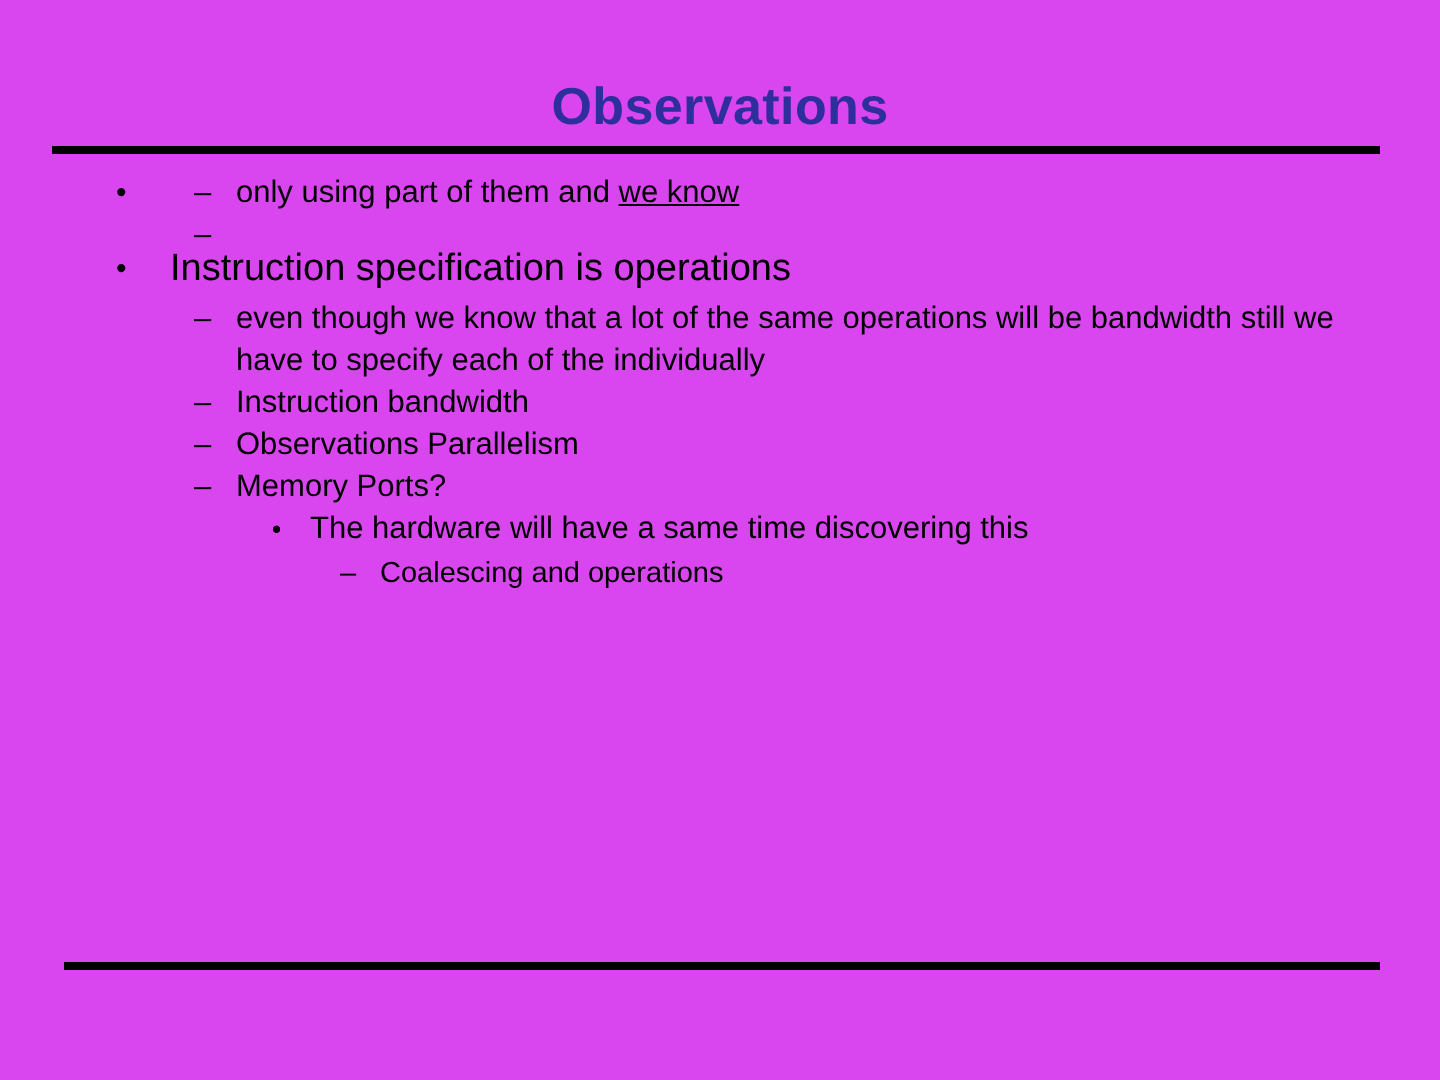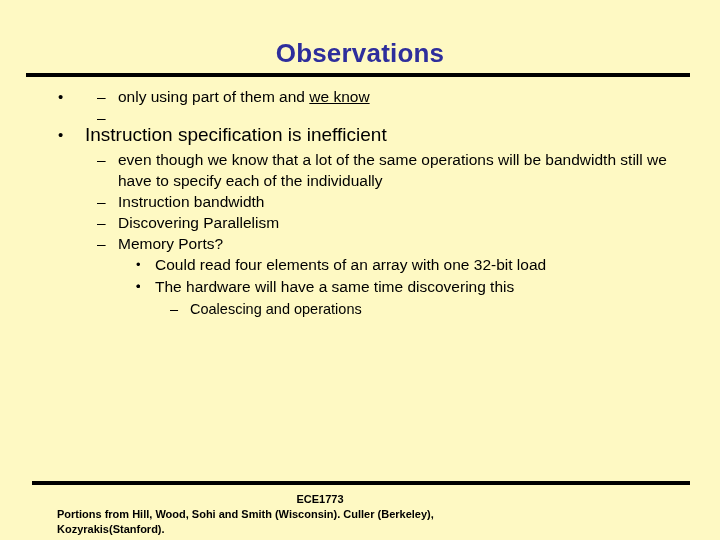--- a/index.html
+++ b/index.html
@@ -12,21 +12,21 @@
     height: 540px;
     overflow: hidden;
     font-family: "Liberation Sans", sans-serif;
     color: #000000;
     position: relative;
   }
 
   .slide {
     position: absolute;
     inset: 0;
-    background: #fef9c3;
+    background: #d946ef;
   }
 
   
   .title {
     position: absolute;
     top: 38px;
     left: 0;
     width: 720px;
     text-align: center;
     font-size: 26px;
@@ -161,67 +161,59 @@
     </div>
 
     <div class="line lvl2">
       <span class="marker">–</span>
     </div>
 
     <div class="gap-block"></div>
 
     <div class="line lvl1">
       <span class="marker">•</span>
-      <span class="text">Instruction specification is inefficient</span>
+      <span class="text">Instruction specification is operations</span>
     </div>
 
     <div class="line lvl2">
       <span class="marker">–</span>
       <span class="text">even though we know that a lot of the same operations will be bandwidth still we have to specify each of the individually</span>
     </div>
 
     <div class="line lvl2">
       <span class="marker">–</span>
       <span class="text">Instruction bandwidth</span>
     </div>
 
     <div class="line lvl2">
       <span class="marker">–</span>
-      <span class="text">Discovering Parallelism</span>
+      <span class="text">Observations Parallelism</span>
     </div>
 
     <div class="line lvl2">
       <span class="marker">–</span>
       <span class="text">Memory Ports?</span>
     </div>
 
     <div class="line lvl3">
       <span class="marker">•</span>
-      <span class="text">Could read four elements of an array with one 32-bit load</span>
     </div>
 
     <div class="line lvl3">
       <span class="marker">•</span>
     </div>
 
     <div class="line lvl3">
       <span class="marker">•</span>
       <span class="text">The hardware will have a same time discovering this</span>
     </div>
 
     <div class="line lvl4">
       <span class="marker">–</span>
       <span class="text">Coalescing and operations</span>
     </div>
 
   </div>
 
   <div class="rule-bottom"></div>
 
-  <div class="footer">
-    <div class="footer-course">ECE1773</div>
-    <div class="footer-credits">
-      <div>Portions from Hill, Wood, Sohi and Smith (Wisconsin). Culler (Berkeley),</div>
-      <div>Kozyrakis(Stanford).</div>
-    </div>
-  </div>
 
 </div>
 
 </body></html>

